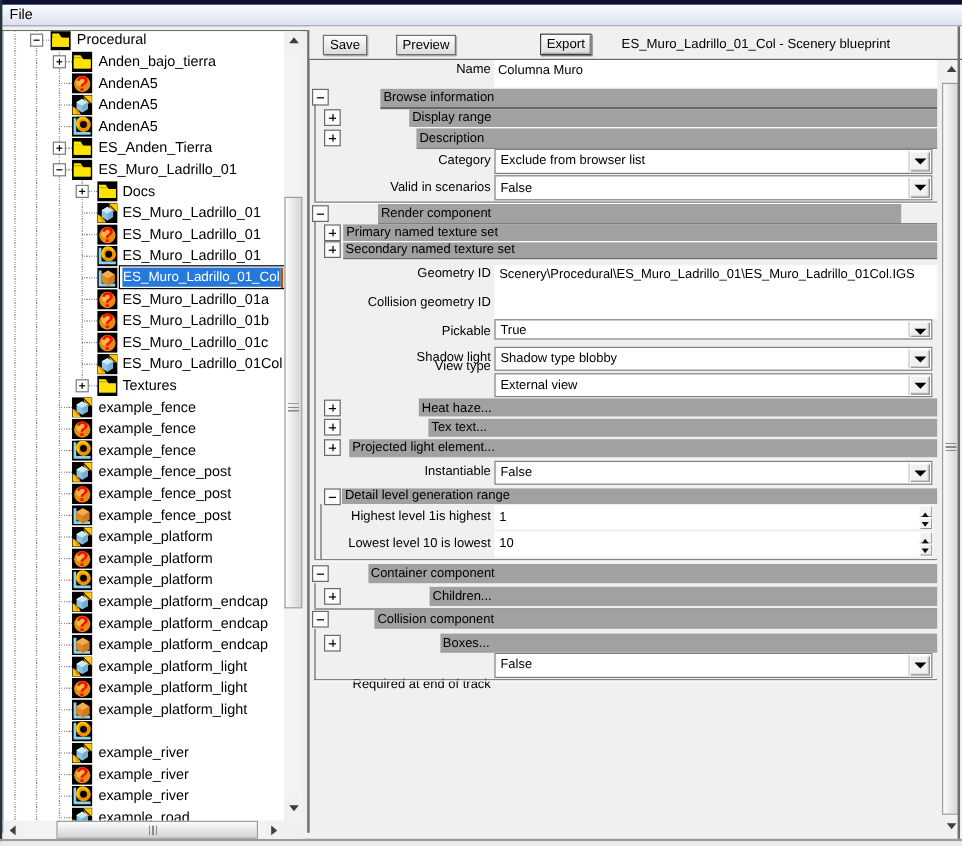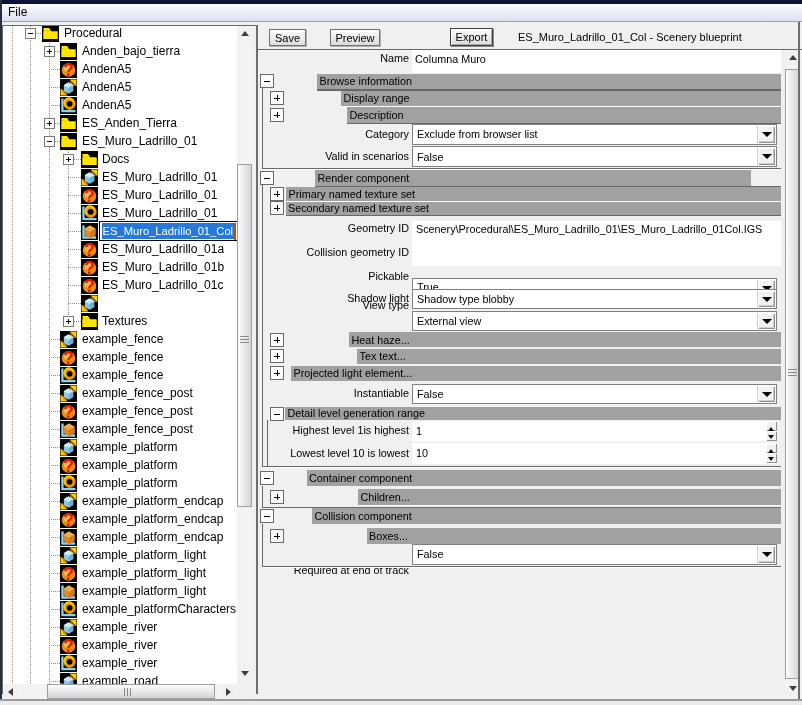--- a/index.html
+++ b/index.html
@@ -228,20 +228,21 @@
           <rect width="17" height="17" fill="#000"></rect>
           <polygon points="9.5,0.5 16.5,0.5 16.5,7.5 13.5,4.5" fill="#ffc800"></polygon>
           <polygon points="9.5,1.5 15,7 11.5,7.5" fill="#e89000"></polygon>
           <polygon points="0.5,9.5 0.5,16.5 7.5,16.5 4.5,13.5" fill="#ffc800"></polygon>
           <polygon points="1.5,9.5 7,15 4,15.5" fill="#e89000"></polygon>
           <polygon points="8.5,3.5 13.2,6.3 13.2,11.9 8.5,14.7 3.8,11.9 3.8,6.3" fill="#8cc6e2"></polygon>
           <polygon points="8.5,3.5 13.2,6.3 8.5,9.1 3.8,6.3" fill="#c8eaf8"></polygon>
           <polygon points="8.5,9.1 13.2,6.3 13.2,11.9 8.5,14.7" fill="#74aed0"></polygon>
           <polygon points="8.5,3.5 9.6,4.2 4.9,7 3.8,6.3" fill="#e2f6fd"></polygon>
         </svg></div>
+      <div class="trow" style="left: 102px; top: 294px;">ES_Muro_Ladrillo_01Col</div>
       <div class="hdot" style="left: 68px; top: 321px; width: 12.5px;"></div>
       <div class="exp" style="left: 62.5px; top: 315.5px;">
         <div class="h"></div>
         <div class="v"></div>
       </div>
       <div class="icon" style="left: 80.5px; top: 312.5px;"><svg width="17" height="17" viewBox="0 0 17 17">
           <rect width="17" height="17" fill="#000"></rect>
           <path d="M1.5 5h7l1 1.5h6V14h-14z" fill="#f0d800"></path>
           <path d="M1.5 5v-2h5.5l1.5 2z" fill="#ffe800"></path>
           <rect x="1.5" y="6.5" width="14" height="7.5" fill="#ffe400"></rect>
@@ -398,21 +399,20 @@
         </svg></div>
       <div class="trow" style="left: 82px; top: 582px;">example_platform_light</div>
       <div class="hdot" style="left: 49px; top: 609px; width: 10.5px;"></div>
       <div class="icon" style="left: 59.5px; top: 600.5px;"><svg width="17" height="17" viewBox="0 0 17 17">
           <rect width="17" height="17" fill="#000"></rect>
           <path d="M2.5 1.5v12.5h13" fill="none" stroke="#85d4ee" stroke-width="2.4"></path>
           <rect x="3.8" y="0" width="12.2" height="12.7" fill="#000"></rect>
           <circle cx="9.6" cy="6.8" r="4.5" fill="none" stroke="#f09200" stroke-width="3.2"></circle>
           <path d="M5.8 9 A4.5 4.5 0 1 1 13.2 4.5" fill="none" stroke="#ffc400" stroke-width="2"></path>
         </svg></div>
-      <div class="trow" style="left: 82px; top: 600px;">example_platformCharacters</div>
       <div class="hdot" style="left: 49px; top: 627px; width: 10.5px;"></div>
       <div class="icon" style="left: 59.5px; top: 618.5px;"><svg width="17" height="17" viewBox="0 0 17 17">
           <rect width="17" height="17" fill="#000"></rect>
           <polygon points="9.5,0.5 16.5,0.5 16.5,7.5 13.5,4.5" fill="#ffc800"></polygon>
           <polygon points="9.5,1.5 15,7 11.5,7.5" fill="#e89000"></polygon>
           <polygon points="0.5,9.5 0.5,16.5 7.5,16.5 4.5,13.5" fill="#ffc800"></polygon>
           <polygon points="1.5,9.5 7,15 4,15.5" fill="#e89000"></polygon>
           <polygon points="8.5,3.5 13.2,6.3 13.2,11.9 8.5,14.7 3.8,11.9 3.8,6.3" fill="#8cc6e2"></polygon>
           <polygon points="8.5,3.5 13.2,6.3 8.5,9.1 3.8,6.3" fill="#c8eaf8"></polygon>
           <polygon points="8.5,9.1 13.2,6.3 13.2,11.9 8.5,14.7" fill="#74aed0"></polygon>
@@ -528,21 +528,21 @@
 <div class="pexp" style="left:270px;top:201px;">
     <div class="h"></div>
     <div class="v"></div>
   </div>
 <div class="gline" style="left:285.5px;top:215px;width:495.5px;height:1px;"></div>
 <div class="whitefield" style="top:220.5px;width:369px;height:45px;"></div>
 <div class="plabel" style="top:222px;">Geometry ID</div>
 <div class="pval" style="left:416px;top:223px;">Scenery\Procedural\ES_Muro_Ladrillo_01\ES_Muro_Ladrillo_01Col.IGS</div>
 <div class="plabel" style="top:245.5px;">Collision geometry ID</div>
 <div class="plabel" style="top:269.7px;">Pickable</div>
-<div class="combo" style="top:278px;height:17px;">
+<div class="combo" style="top:266px;height:17px;">
     <span class="ctext">True</span>
     <span class="cbtn"></span>
   </div>
 <div class="plabel" style="top:292px;">Shadow light</div>
 <div class="combo" style="top:288.5px;height:20px;">
     <span class="ctext">Shadow type blobby</span>
     <span class="cbtn"></span>
   </div>
 <div class="plabel" style="top:299px;margin-left:13px;">View type</div>
 <div class="combo" style="top:310.5px;height:20.5px;">

